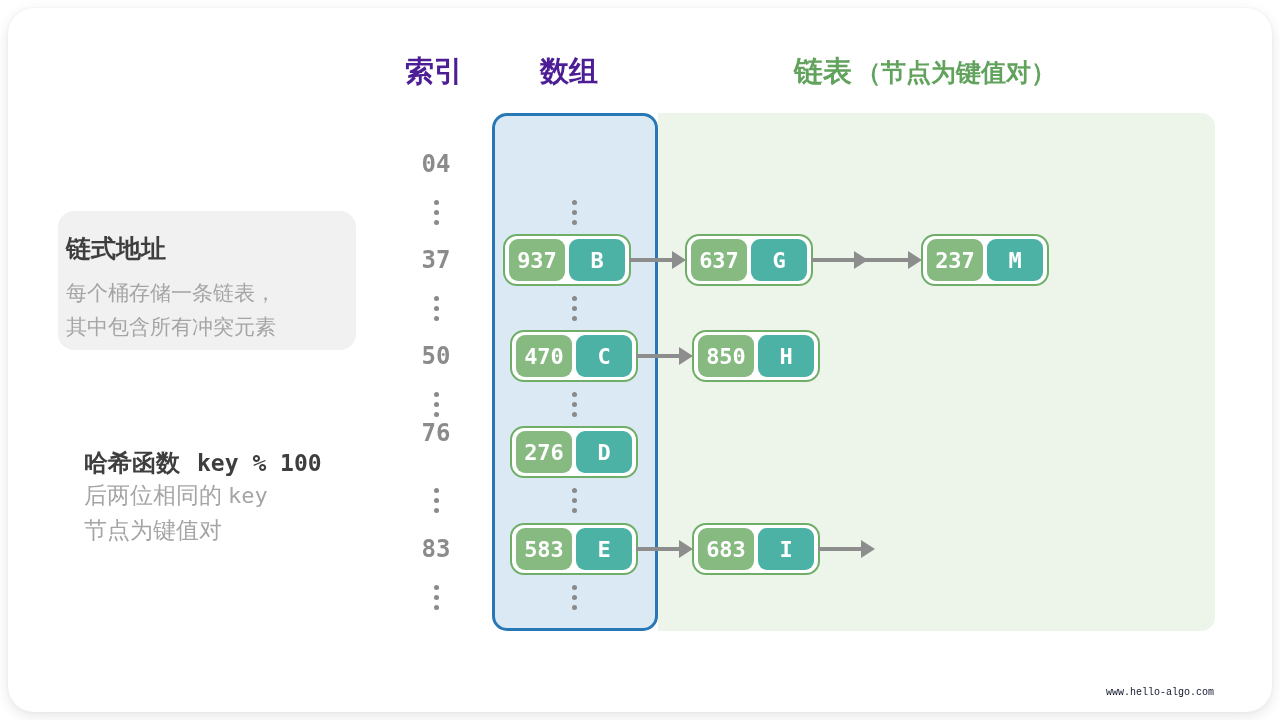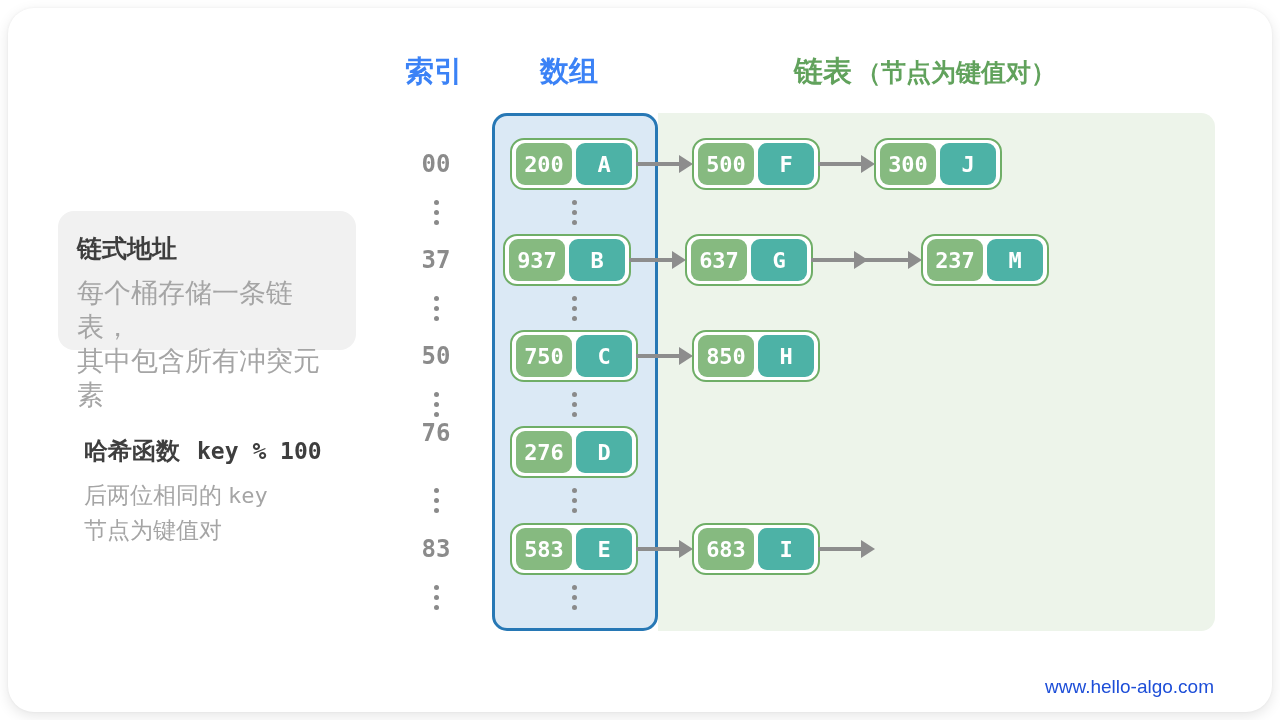--- a/index.html
+++ b/index.html
@@ -1,21 +1,21 @@
 <!DOCTYPE html>
 <html><head>
 <meta charset="utf-8">
 <style>
   html,body{margin:0;padding:0;background:#ffffff;width:1280px;height:720px;
     font-family:"Liberation Sans","DejaVu Sans",sans-serif;}
   .canvas{position:absolute;left:8px;top:8px;width:1264px;height:704px;background:#ffffff;
     border-radius:26px;box-shadow:0 4px 14px rgba(0,0,0,.10),0 0 3px rgba(0,0,0,.05);}
 
   
-  .hdr{position:absolute;top:46px;font-size:29px;font-weight:700;color:#3b82f6;line-height:34px;white-space:nowrap;}
+  .hdr{position:absolute;top:46px;font-size:29px;font-weight:700;color:#4c1d95;line-height:34px;white-space:nowrap;}
   .hdr-list{color:#61a25c;}
   .hdr-note{color:#61a25c;font-weight:600;font-size:25px;margin-left:4px;text-align:center;}
 
   
   .array-col{position:absolute;left:484px;top:105px;width:166px;height:518px;box-sizing:border-box;
     background:#dbe9f5;border:3px solid #2778b5;border-radius:15px;}
   .list-bg{position:absolute;left:650px;top:105px;width:557px;height:518px;
     background:#edf4ea;border-radius:0 14px 14px 0;}
 
   
@@ -34,47 +34,47 @@
   .cell{width:56px;height:42px;border-radius:9px;display:flex;align-items:center;justify-content:center;
     color:#ffffff;font-family:"DejaVu Sans Mono","Liberation Mono",monospace;font-size:22px;font-weight:700;}
   .key{background:#86ba80;}
   .val{background:#4db2a6;}
   .arrow{position:relative;width:54px;height:52px;flex:none;}
   .arrow .shaft{position:absolute;left:-2px;right:11px;top:24px;height:4px;background:#8d8d8d;}
   .arrow .head{position:absolute;right:-1px;top:17px;width:0;height:0;
     border-left:14px solid #8d8d8d;border-top:9px solid transparent;border-bottom:9px solid transparent;}
 
   
-  .info-box{position:absolute;left:50px;top:203px;width:298px;height:139px;background:#f1f1f1;border-radius:16px;box-sizing:border-box;padding:22px 19px;}
+  .info-box{position:absolute;left:50px;top:203px;width:298px;height:139px;background:#f1f1f1;border-radius:16px;box-sizing:border-box;padding:22px 8px;}
   .info-title{font-size:25px;font-weight:700;color:#3e3e3e;line-height:30px;}
-  .info-body{margin-top:13px;font-size:27px;color:#a5a5a5;line-height:34px;}
-
-  
-  .hash-note{position:absolute;left:76px;top:428px;}
+  .info-body{margin-top:13px;font-size:21px;color:#a5a5a5;line-height:34px;}
+
+  
+  .hash-note{position:absolute;left:76px;top:440px;}
   .hash-title{font-size:24px;font-weight:700;color:#3e3e3e;line-height:30px;white-space:nowrap;}
   .hash-code{font-family:"DejaVu Sans Mono","Liberation Mono",monospace;font-size:23px;margin-left:17px;}
-  .hash-body{margin-top:12px;font-size:23px;color:#a5a5a5;line-height:34px;white-space:nowrap;}
+  .hash-body{font-size:23px;color:#a5a5a5;line-height:34px;white-space:nowrap;}
   .hash-body .mono{font-family:"DejaVu Sans Mono","Liberation Mono",monospace;font-size:22px;margin-left:6px;}
 
-  .watermark{position:absolute;right:58px;bottom:14px;font-family:Liberation Sans, sans-serif;
-    font-size:19px;color:#1d4ed8;}
+  .watermark{position:absolute;right:58px;bottom:14px;font-family:Liberation Mono, monospace;
+    font-size:10px;color:#0f172a;}
 </style>
 </head>
 <body>
 
 <div class="canvas">
 
   <div class="hdr" style="left:397px">索引</div>
   <div class="hdr" style="left:532px">数组</div>
   <div class="hdr hdr-list" style="left:786px"><span>链表</span><span class="hdr-note">（节点为键值对）</span></div>
 
   <div class="list-bg"></div>
   <div class="array-col"></div>
 
-  <div class="idx" style="top:140px">00</div>
+  <div class="idx" style="top:140px">04</div>
   <div class="idx" style="top:236px">37</div>
   <div class="idx" style="top:332px">50</div>
   <div class="idx" style="top:409px">76</div>
   <div class="idx" style="top:525px">83</div>
 
   <div class="vdots" style="left:425px;top:192px">
       <i></i>
       <i></i>
       <i></i>
     </div>
@@ -118,42 +118,20 @@
       <i></i>
       <i></i>
       <i></i>
     </div>
   <div class="vdots" style="left:563px;top:577px">
       <i></i>
       <i></i>
       <i></i>
     </div>
 
-  <div class="row" style="left:502px;top:130px">
-    <div class="node">
-      <span class="cell key">200</span>
-      <span class="cell val">A</span>
-    </div>
-    <div class="arrow">
-        <i class="shaft"></i>
-        <i class="head"></i>
-      </div>
-    <div class="node">
-      <span class="cell key">500</span>
-      <span class="cell val">F</span>
-    </div>
-    <div class="arrow">
-        <i class="shaft"></i>
-        <i class="head"></i>
-      </div>
-    <div class="node">
-      <span class="cell key">300</span>
-      <span class="cell val">J</span>
-    </div>
-  </div>
 
   <div class="row" style="left:495px;top:226px">
     <div class="node">
       <span class="cell key">937</span>
       <span class="cell val">B</span>
     </div>
     <div class="arrow">
         <i class="shaft"></i>
         <i class="head"></i>
       </div>
@@ -170,21 +148,21 @@
         <i class="head"></i>
       </div>
     <div class="node">
       <span class="cell key">237</span>
       <span class="cell val">M</span>
     </div>
   </div>
 
   <div class="row" style="left:502px;top:322px">
     <div class="node">
-      <span class="cell key">750</span>
+      <span class="cell key">470</span>
       <span class="cell val">C</span>
     </div>
     <div class="arrow">
         <i class="shaft"></i>
         <i class="head"></i>
       </div>
     <div class="node">
       <span class="cell key">850</span>
       <span class="cell val">H</span>
     </div>

